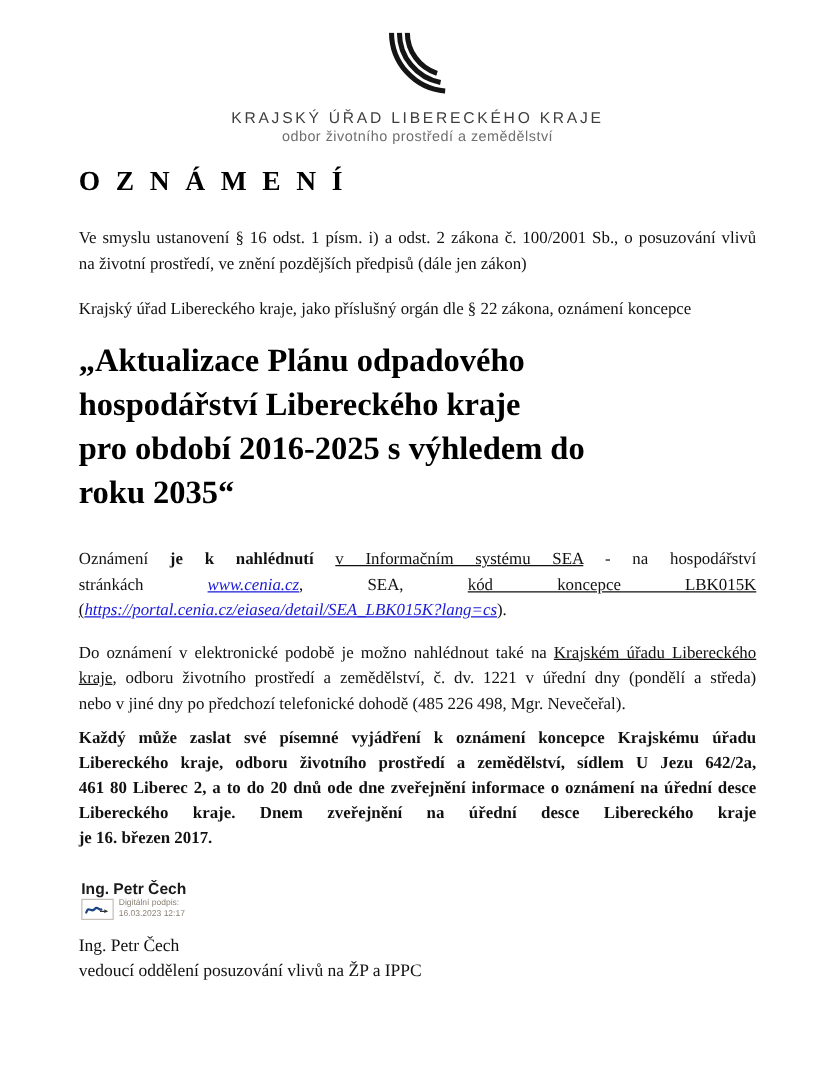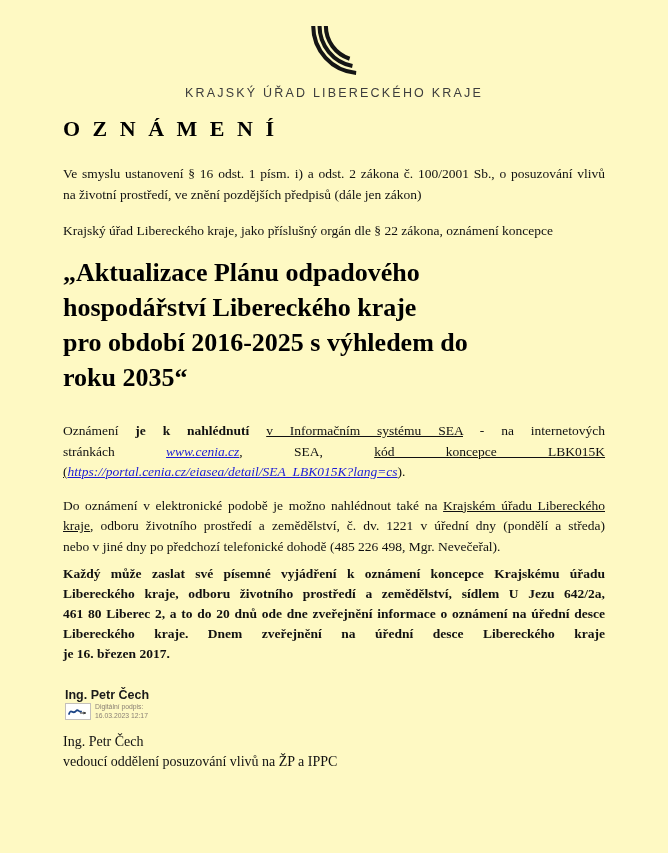--- a/index.html
+++ b/index.html
@@ -1,19 +1,19 @@
 <!DOCTYPE html>
 <html style="--link-blue: #1a1ad6;"><head>
 <meta charset="utf-8">
 <style>
   html,body{margin:0;padding:0;background:#e8e8e8;}
   .page{
     position:relative;
     width:668px;height:853px;
-    background:#fef9c3;
+    background:#ffffff;
     margin:0 auto;
     overflow:hidden;
     font-family:"Liberation Serif", serif;
     color:#111111;
   }
   .content{
     width:542px;
     margin:0 auto;
     padding-top:26px;
   }
@@ -103,20 +103,21 @@
     <div class="logo-wrap">
       <span>
         <svg width="56" height="49" viewBox="0 0 62 54" fill="none" xmlns="http://www.w3.org/2000/svg">
           <path d="M8,0 A52,52 0 0 0 55.5,51.8" stroke="#151515" stroke-width="4.5"></path>
           <path d="M15,0 A45,45 0 0 0 51.4,44.2" stroke="#151515" stroke-width="4.5"></path>
           <path d="M22,0 A38,38 0 0 0 48.3,36.1" stroke="#151515" stroke-width="4.5"></path>
         </svg>
       </span>
     </div>
     <div class="org-name">KRAJSKÝ ÚŘAD LIBERECKÉHO KRAJE</div>
+    <div class="department">odbor životního prostředí a zemědělství</div>
 
     <div class="notice-heading">O Z N Á M E N Í</div>
 
     <div class="intro para">
       <div class="jline">Ve smyslu ustanovení § 16 odst. 1 písm. i) a odst. 2 zákona č. 100/2001 Sb., o posuzování vlivů</div>
       <div class="lline">na životní prostředí, ve znění pozdějších předpisů (dále jen zákon)</div>
     </div>
 
 
     <div class="authority">Krajský úřad Libereckého kraje, jako příslušný orgán dle § 22 zákona, oznámení koncepce</div>
@@ -127,21 +128,21 @@
       <div>pro období 2016-2025 s výhledem do</div>
       <div>roku 2035“</div>
     </div>
 
     <div class="para p-avail">
       <div class="jline">
         <span>Oznámení</span>
         <span class="b">je k nahlédnutí</span>
         <span class="u">v Informačním systému SEA</span>
         <span>-</span>
-        <span>na internetových</span>
+        <span>na hospodářství</span>
       </div>
       <div class="jline">
         <span>stránkách</span>
         <a class="link">www.cenia.cz</a><span>,</span>
         <span>SEA,</span>
         <span class="u">kód koncepce LBK015K</span>
       </div>
       <div class="lline"><span class="u">(</span><a class="link">https://portal.cenia.cz/eiasea/detail/SEA_LBK015K?lang=cs</a><span>).</span></div>
     </div>
 

